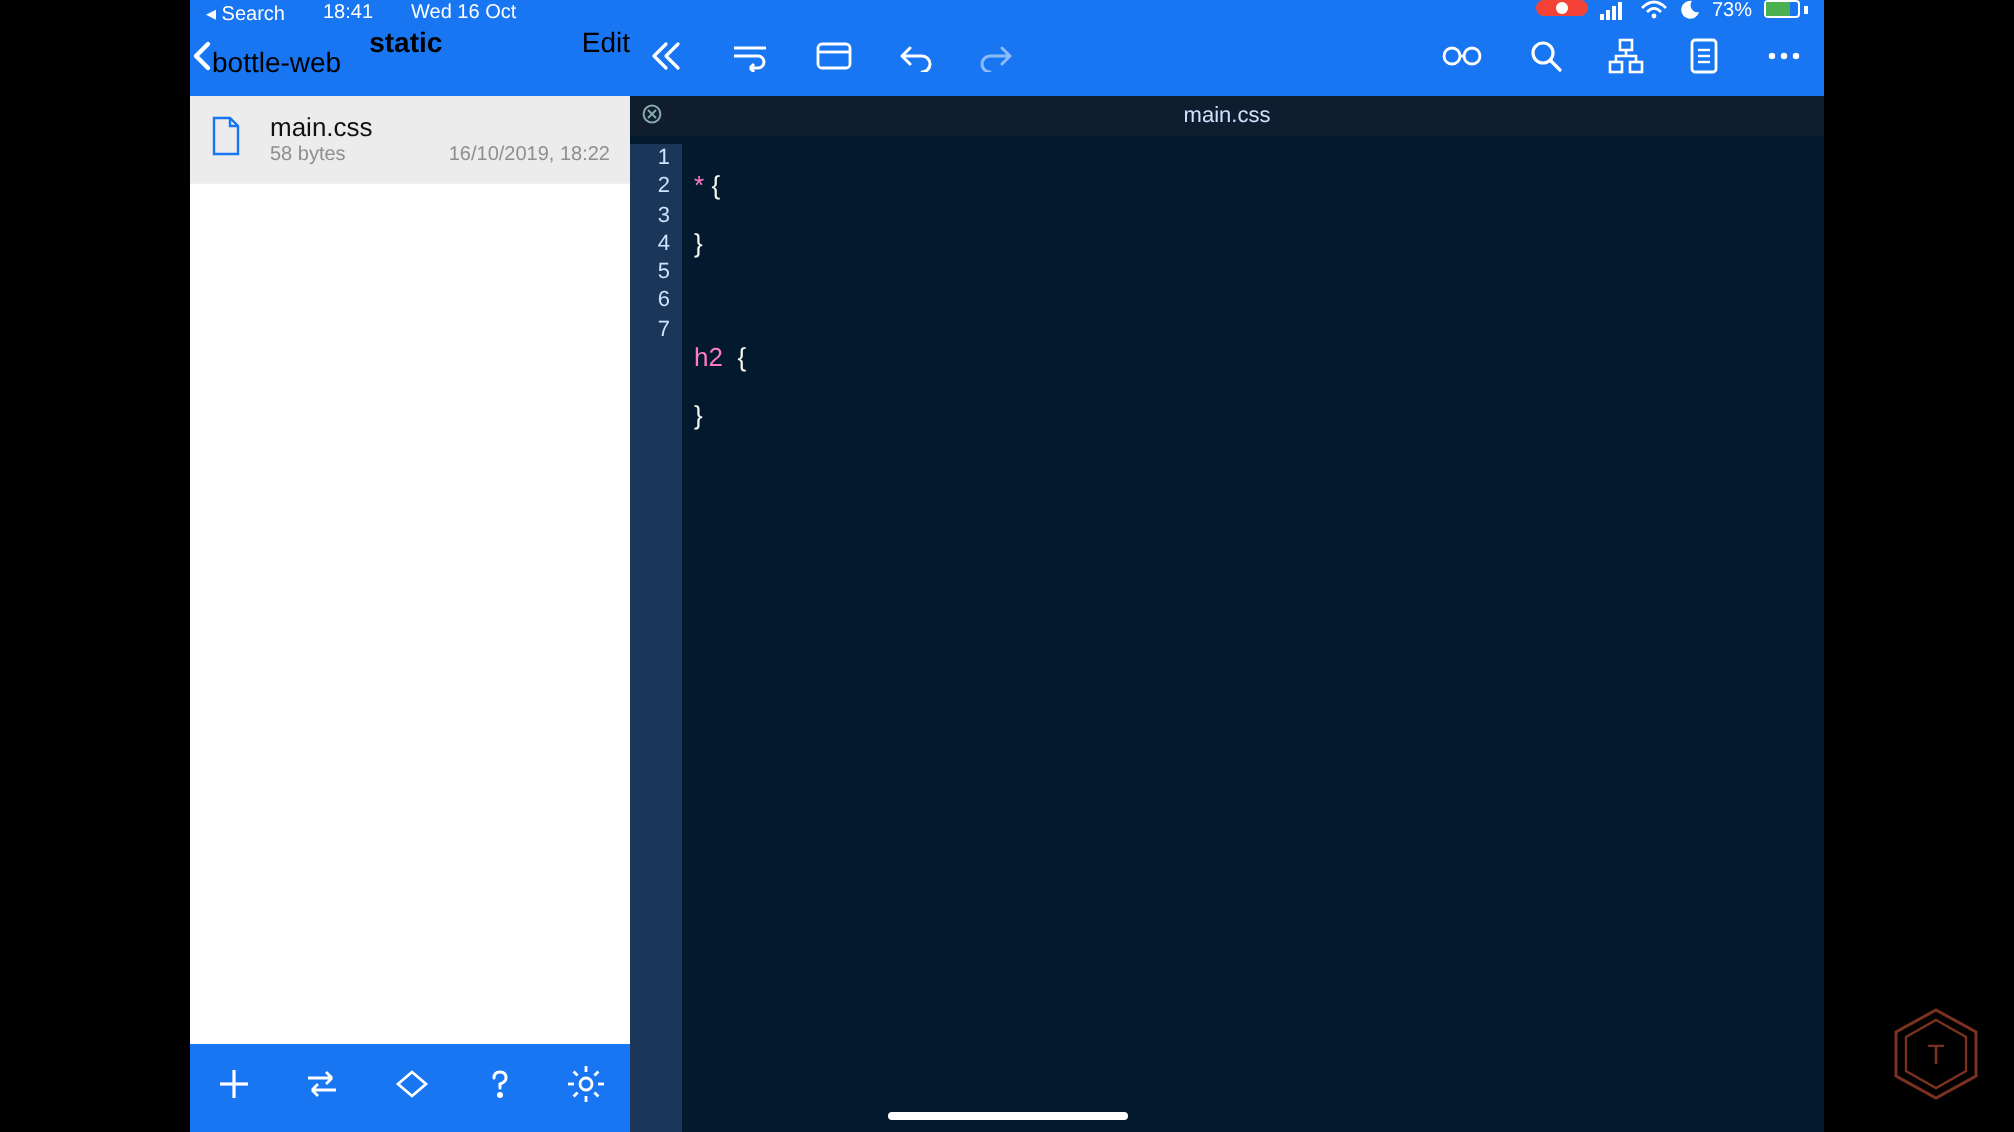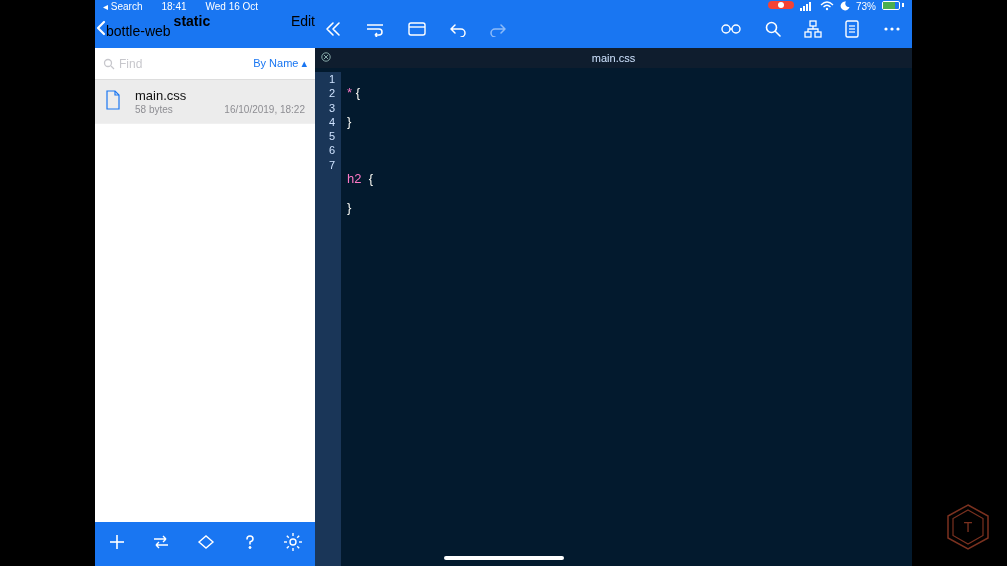--- a/index.html
+++ b/index.html
@@ -19,21 +19,21 @@
 .battery-tip { width: 2px; height: 4px; background: #fff; }
 
 
 .main-row { flex: 1; display: flex; min-height: 0; }
 
 
 .sidebar { width: 220px; display: flex; flex-direction: column; background: #f2f2f7; }
 .side-header { height: 35px; background: #1976f2; display: flex; padding: 0 0; color: #000000; font-size: 14px; }
 .side-header .back-chev { font-size: 18px; margin-right: -1px; }
 .side-header .back { display: flex; align-items: center; gap: 0px; }
-.side-header .title { font-weight: 600; margin-left: 3px; }
+.side-header .title { font-weight: 600; margin-left: 14px; }
 .side-header .spacer { flex: 1; }
 .side-header .edit { font-size: 14px; }
 .side-filter { height: 32px; background: #fff; border-bottom: 1px solid #ddd; display: flex; align-items: center; padding: 0 8px; font-size: 12px; gap: 6px; }
 .side-filter .find { color: #c7c7cc; flex: 1; display: flex; align-items: center; gap: 4px;}
 .side-filter .sort { color: #1976f2; font-size: 11px; }
 .file-list { flex: 1; background: #fff; overflow-y: auto; }
 .file-item { display: flex; padding: 8px 10px; gap: 10px; border-bottom: 1px solid #f0f0f0; background: #ececec; }
 .file-icon-wrap { width: 20px; display: flex; align-items: flex-start; padding-top: 2px; }
 .file-meta { flex: 1; }
 .file-name { font-size: 13px; color: #111; }
@@ -129,30 +129,20 @@
                 <path d="M9 2 L3 8 L9 14" fill="none" stroke="#fff" stroke-width="2.2" stroke-linecap="round" stroke-linejoin="round"></path>
               </svg>
           </span>
           <span>bottle-web</span>
         </div>
         <span class="title">static</span>
         <span class="spacer"></span>
         <span class="edit">Edit</span>
       </div>
 
-      <div class="side-filter">
-        <span class="find">
-          <svg width="12" height="12" viewBox="0 0 12 12">
-              <circle cx="5" cy="5" r="3.5" fill="none" stroke="#c7c7cc" stroke-width="1.3"></circle>
-              <line x1="8" y1="8" x2="11" y2="11" stroke="#c7c7cc" stroke-width="1.3"></line>
-            </svg>
-          <span>Find</span>
-        </span>
-        <span class="sort">By Name ▴</span>
-      </div>
 
       <div class="file-list">
         <div class="file-item">
           <div class="file-icon-wrap">
             <svg width="16" height="20" viewBox="0 0 16 20">
                 <path d="M2 1 H10 L14 5 V19 H2 Z" fill="none" stroke="#1976f2" stroke-width="1.2"></path>
                 <path d="M10 1 V5 H14" fill="none" stroke="#1976f2" stroke-width="1.2"></path>
               </svg>
           </div>
           <div class="file-meta">

